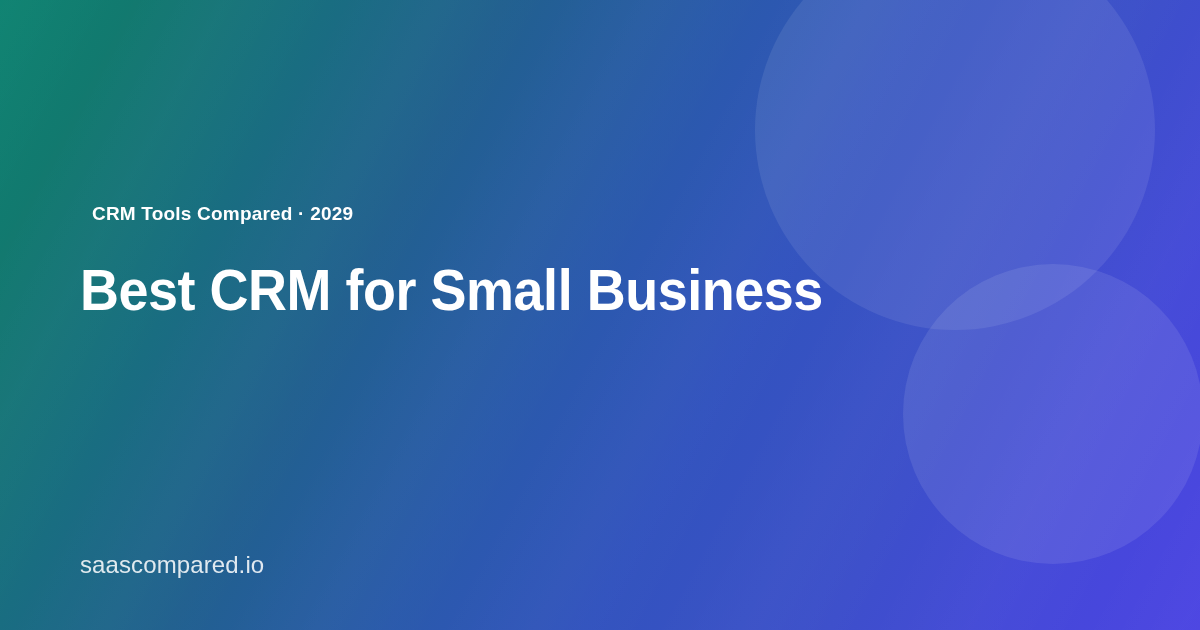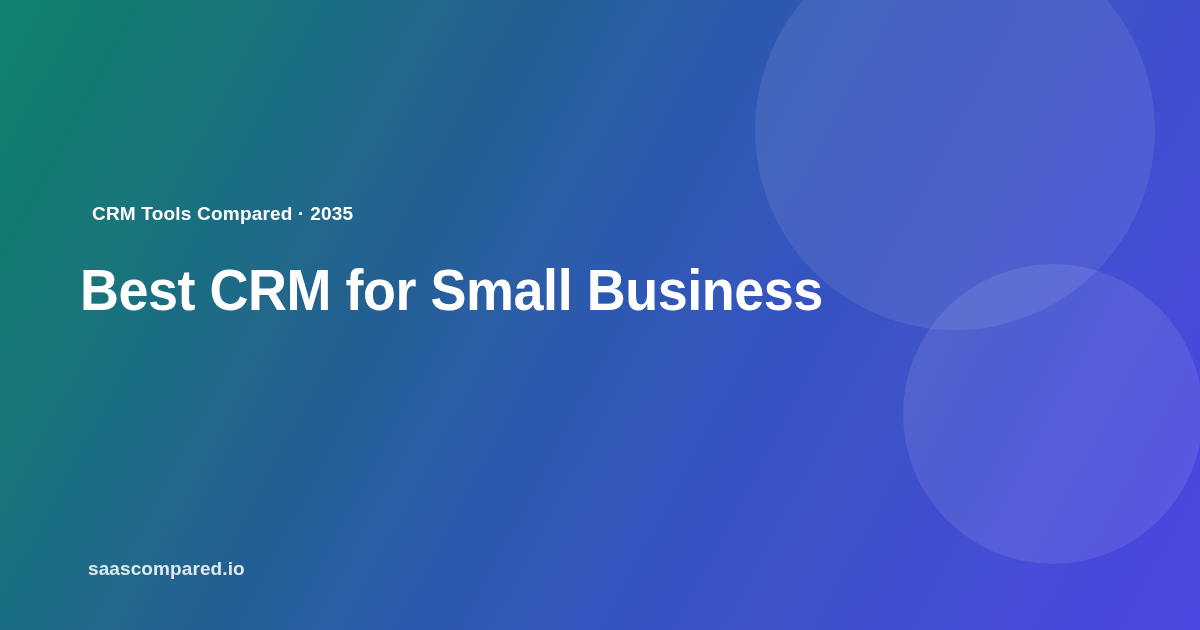--- a/index.html
+++ b/index.html
@@ -110,43 +110,43 @@
     max-width: 760px;
     transform: scaleX(0.93);
     transform-origin: left center;
     white-space: nowrap;
   }
 
   .footer-domain {
     position: absolute;
     left: 80px;
     top: 549px;
-    margin: 8px;
-    font-size: 19px;
-    font-weight: 700;
+    margin: 0;
+    font-size: 24px;
+    font-weight: 400;
     letter-spacing: 0.1px;
     color: rgba(255, 255, 255, 0.86);
     line-height: 1.3;
     white-space: nowrap;
   }
 </style>
 </head>
 <body>
 
 <div class="og-card">
 
   <div class="bg-gradient"></div>
   <div class="bg-sheen"></div>
 
   <div class="deco-circle deco-circle--large"></div>
   <div class="deco-circle deco-circle--small"></div>
 
   <div class="content">
 
-    <p class="eyebrow">CRM Tools Compared · 2035</p>
+    <p class="eyebrow">CRM Tools Compared · 2029</p>
 
     <h1 class="headline">Best CRM for Small Business</h1>
 
     <p class="footer-domain">saascompared.io</p>
 
   </div>
 
 </div>
 
 </body></html>

